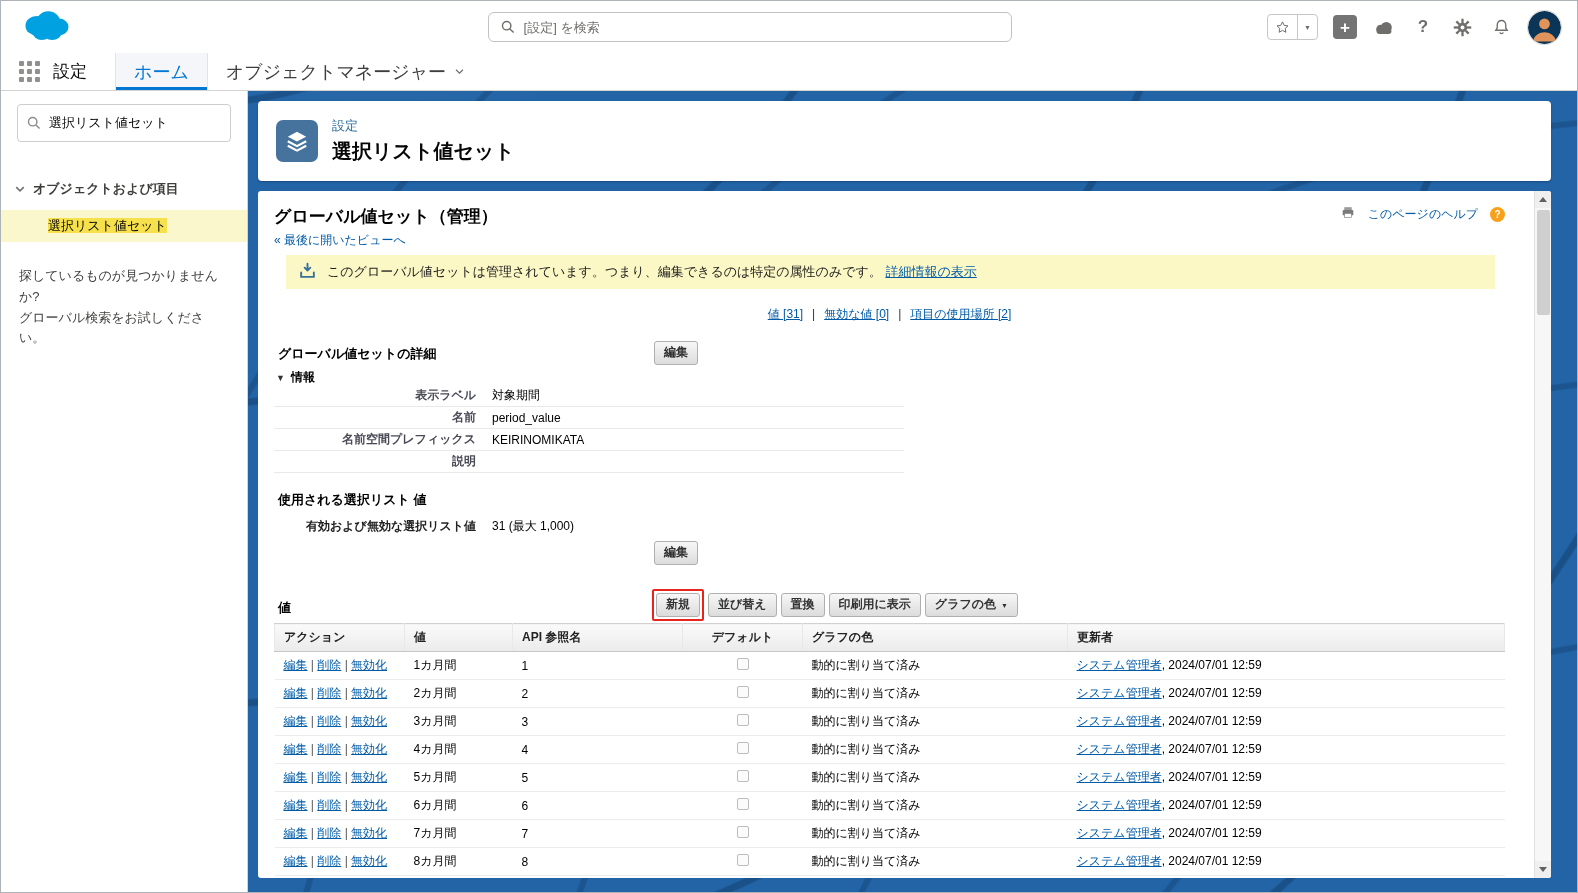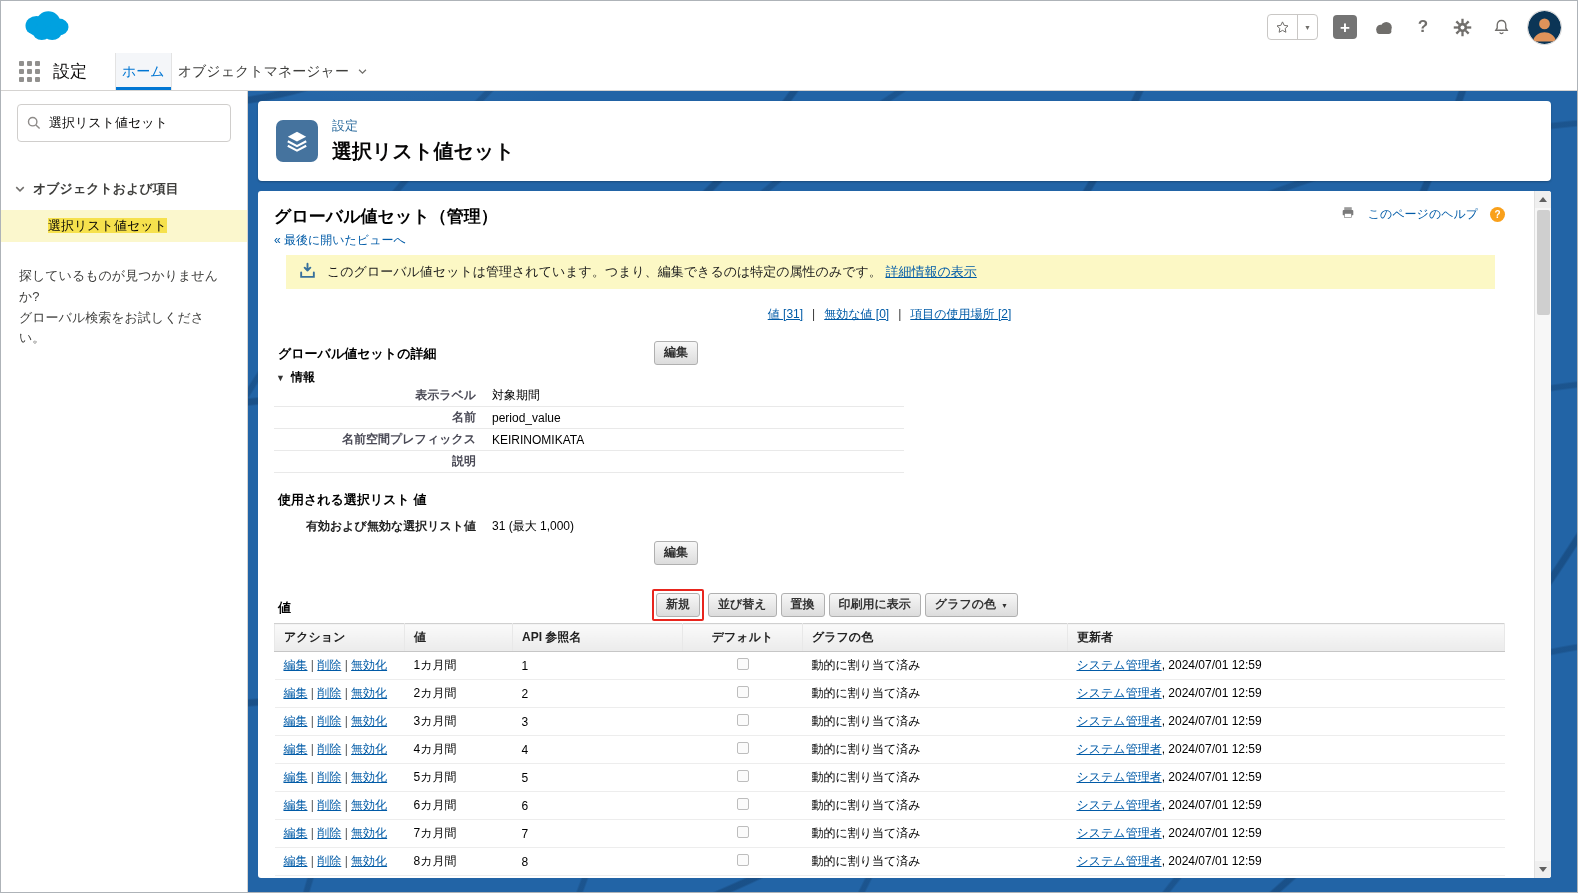--- a/index.html
+++ b/index.html
@@ -20,21 +20,21 @@
   .gicon { display:flex; align-items:center; justify-content:center; width:24px; height:24px; color:#706e6b; cursor:pointer; }
   .plus-box { width:24px; height:24px; border-radius:4px; background:#747474; color:#fff; font-size:17px; font-weight:bold; display:flex; align-items:center; justify-content:center; line-height:1; cursor:pointer; }
   .qmark { font-size:17px; font-weight:bold; }
   .avatar { width:33px; height:33px; border-radius:50%; overflow:hidden; flex:0 0 auto; box-shadow:0 0 0 1px #d8d8d8; cursor:pointer; }
 
   
   .navbar { height:38px; flex:0 0 38px; display:flex; align-items:stretch; background:#fff; border-bottom:1px solid #d5d3d1; padding-left:18px; }
   .waffle { display:grid; grid-template-columns:repeat(3,5px); grid-gap:3px; align-self:center; margin-right:13px; cursor:pointer; }
   .waffle i { width:5px; height:5px; border-radius:1px; background:#91908e; }
   .appname { align-self:center; font-size:17px; color:#080707; margin-right:28px; }
-  .tab { display:flex; align-items:center; padding:0 6px; font-size:14px; color:#3e3e3c; cursor:pointer; gap:8px; }
+  .tab { display:flex; align-items:center; padding:0 18px; font-size:18px; color:#3e3e3c; cursor:pointer; gap:8px; }
   .tab.active { color:#0176d3; background:#f4f6f9; border-left:1px solid #e3e3e3; border-right:1px solid #e3e3e3; box-shadow:inset 0 -3px 0 #0176d3; }
 
   
   .bodyrow { flex:1; display:flex; min-height:0; }
   .sidebar { width:247px; flex:0 0 247px; background:#fff; border-right:1px solid #d5d3d1; padding-top:13px; overflow:hidden; }
   .sb-search { position:relative; margin:0 16px 38px; }
   .sb-search svg { position:absolute; left:10px; top:12px; }
   .sb-search input { width:100%; height:38px; border:1px solid #d0cecc; border-radius:4px; padding:0 8px 0 31px; font-size:13px; color:#080707; font-family:inherit; outline:none; }
   .tree-head { display:flex; align-items:center; gap:7px; padding-left:13px; font-size:13px; font-weight:bold; color:#3e3e3c; margin-bottom:12px; cursor:pointer; }
   .tree-item { padding:7px 0 7px 47px; font-size:13px; color:#080707; background:#fbf7cd; cursor:pointer; }
@@ -118,20 +118,27 @@
     <div class="sf-logo">
       <svg viewBox="0 0 92 64" width="60" height="42" aria-hidden="true">
         <g fill="#00a1e0">
           <ellipse cx="30" cy="30" rx="17" ry="15"></ellipse>
           <ellipse cx="48" cy="24" rx="18" ry="16"></ellipse>
           <ellipse cx="64" cy="32" rx="15" ry="13"></ellipse>
           <ellipse cx="38" cy="40" rx="14" ry="12"></ellipse>
           <ellipse cx="54" cy="41" rx="14" ry="11"></ellipse>
         </g>
       </svg>
+    </div>
+    <div class="gsearch">
+      <svg width="14" height="14" viewBox="0 0 16 16">
+          <circle cx="6.5" cy="6.5" r="4.8" fill="none" stroke="#706e6b" stroke-width="1.6"></circle>
+          <line x1="10.2" y1="10.2" x2="14.4" y2="14.4" stroke="#706e6b" stroke-width="1.6"></line>
+        </svg>
+      <input placeholder="[設定] を検索" style="">
     </div>
     <div class="gicons">
       <div class="fav-group">
         <span class="fav-star">
           <svg width="15" height="15" viewBox="0 0 24 24">
               <path d="M12 3l2.7 5.6 6.1.8-4.5 4.2 1.1 6-5.4-3-5.4 3 1.1-6L3.2 9.4l6.1-.8z" fill="none" stroke="#706e6b" stroke-width="1.6"></path>
             </svg>
         </span>
         <span class="fav-chev">▼</span>
       </div>

